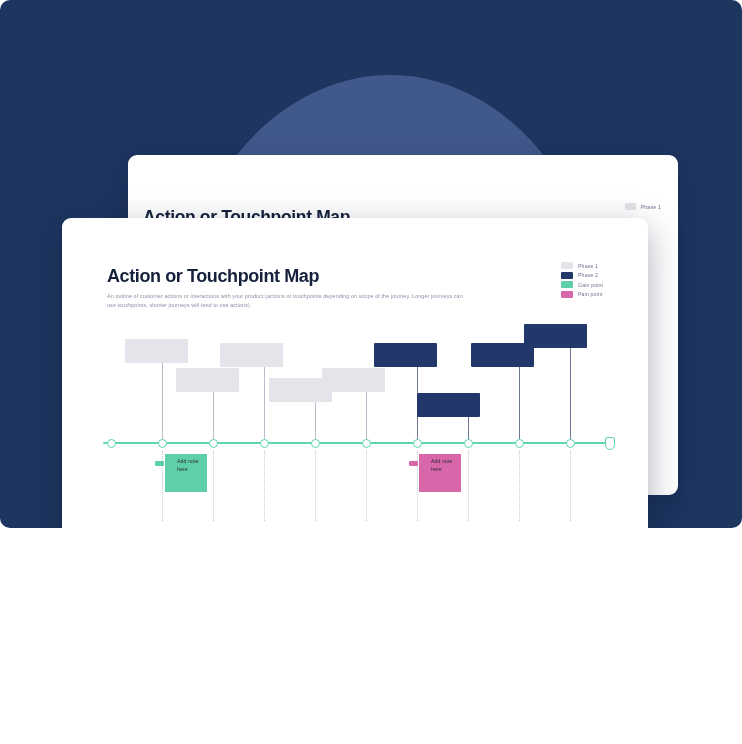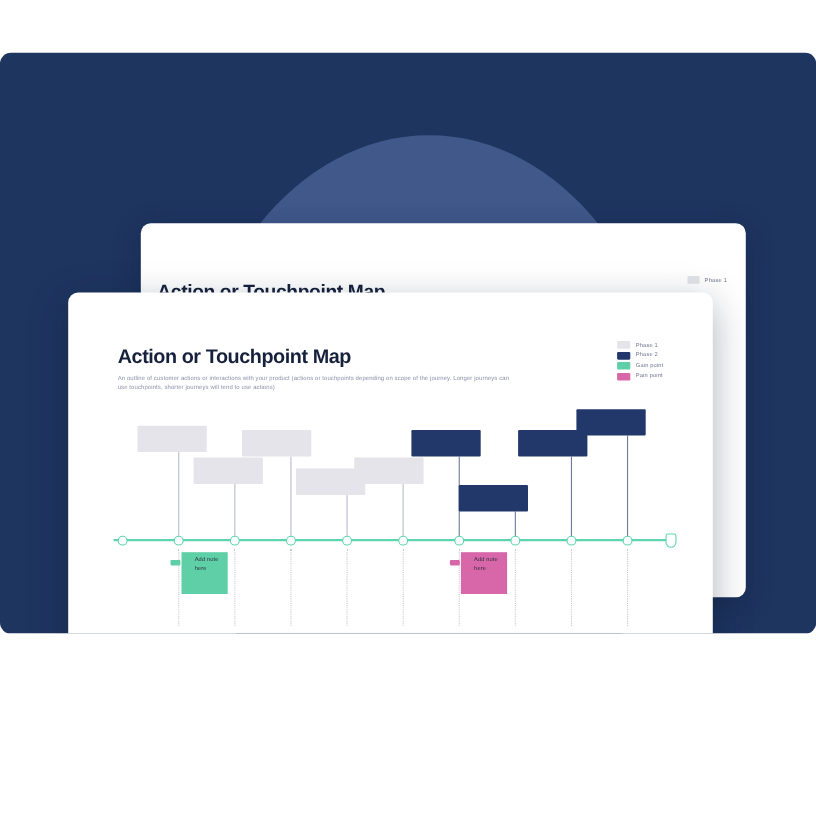--- a/index.html
+++ b/index.html
@@ -12,21 +12,20 @@
     font-family: "Liberation Sans", sans-serif;
   }
 
   #stage {
     position: relative;
     width: 742px;
     height: 528px;
     overflow: hidden;
     background: #1e3560;
     border-radius: 10px;
-    margin-top: 48px;
   }
 
   
   #bg-circle {
     position: absolute;
     left: 170px;
     top: 75px;
     width: 440px;
     height: 565px;
     border-radius: 50%;

